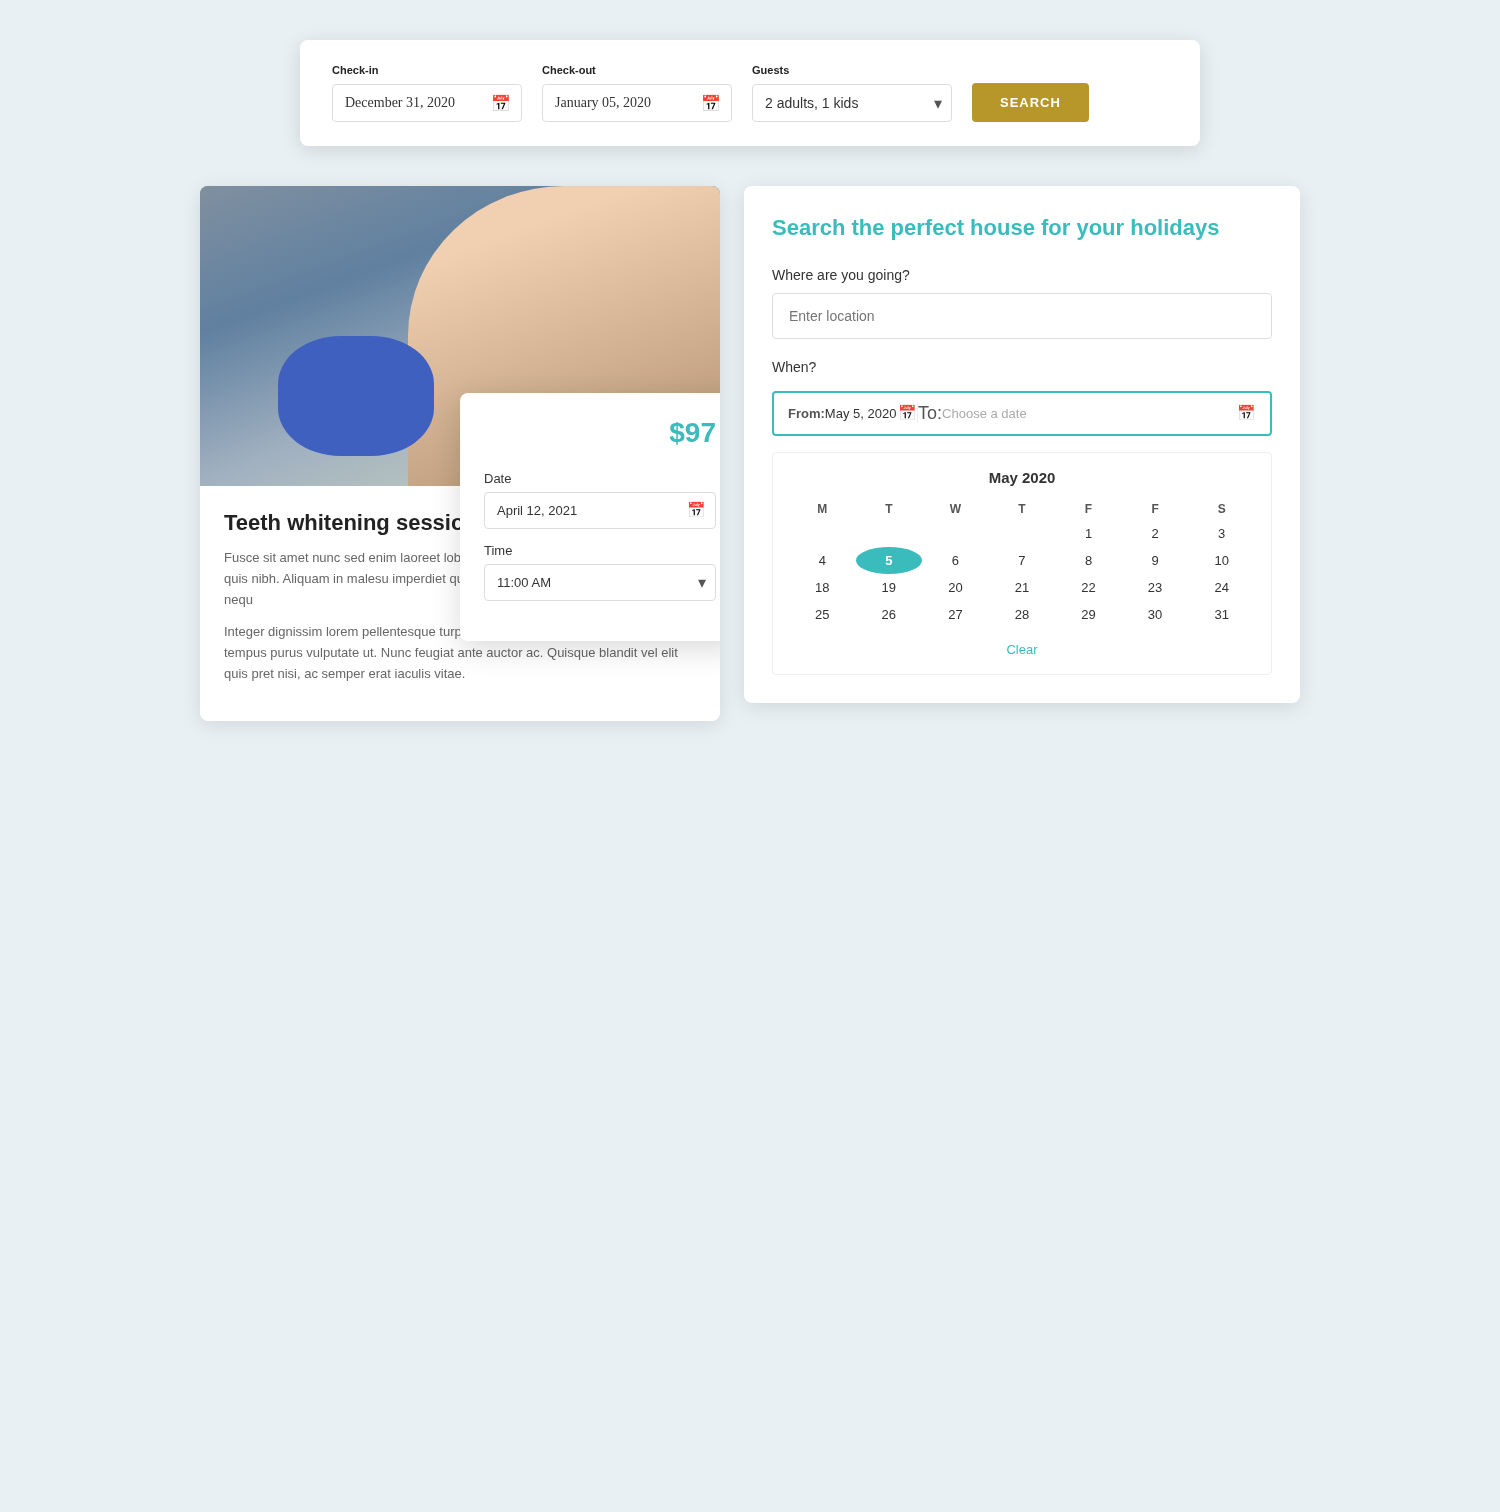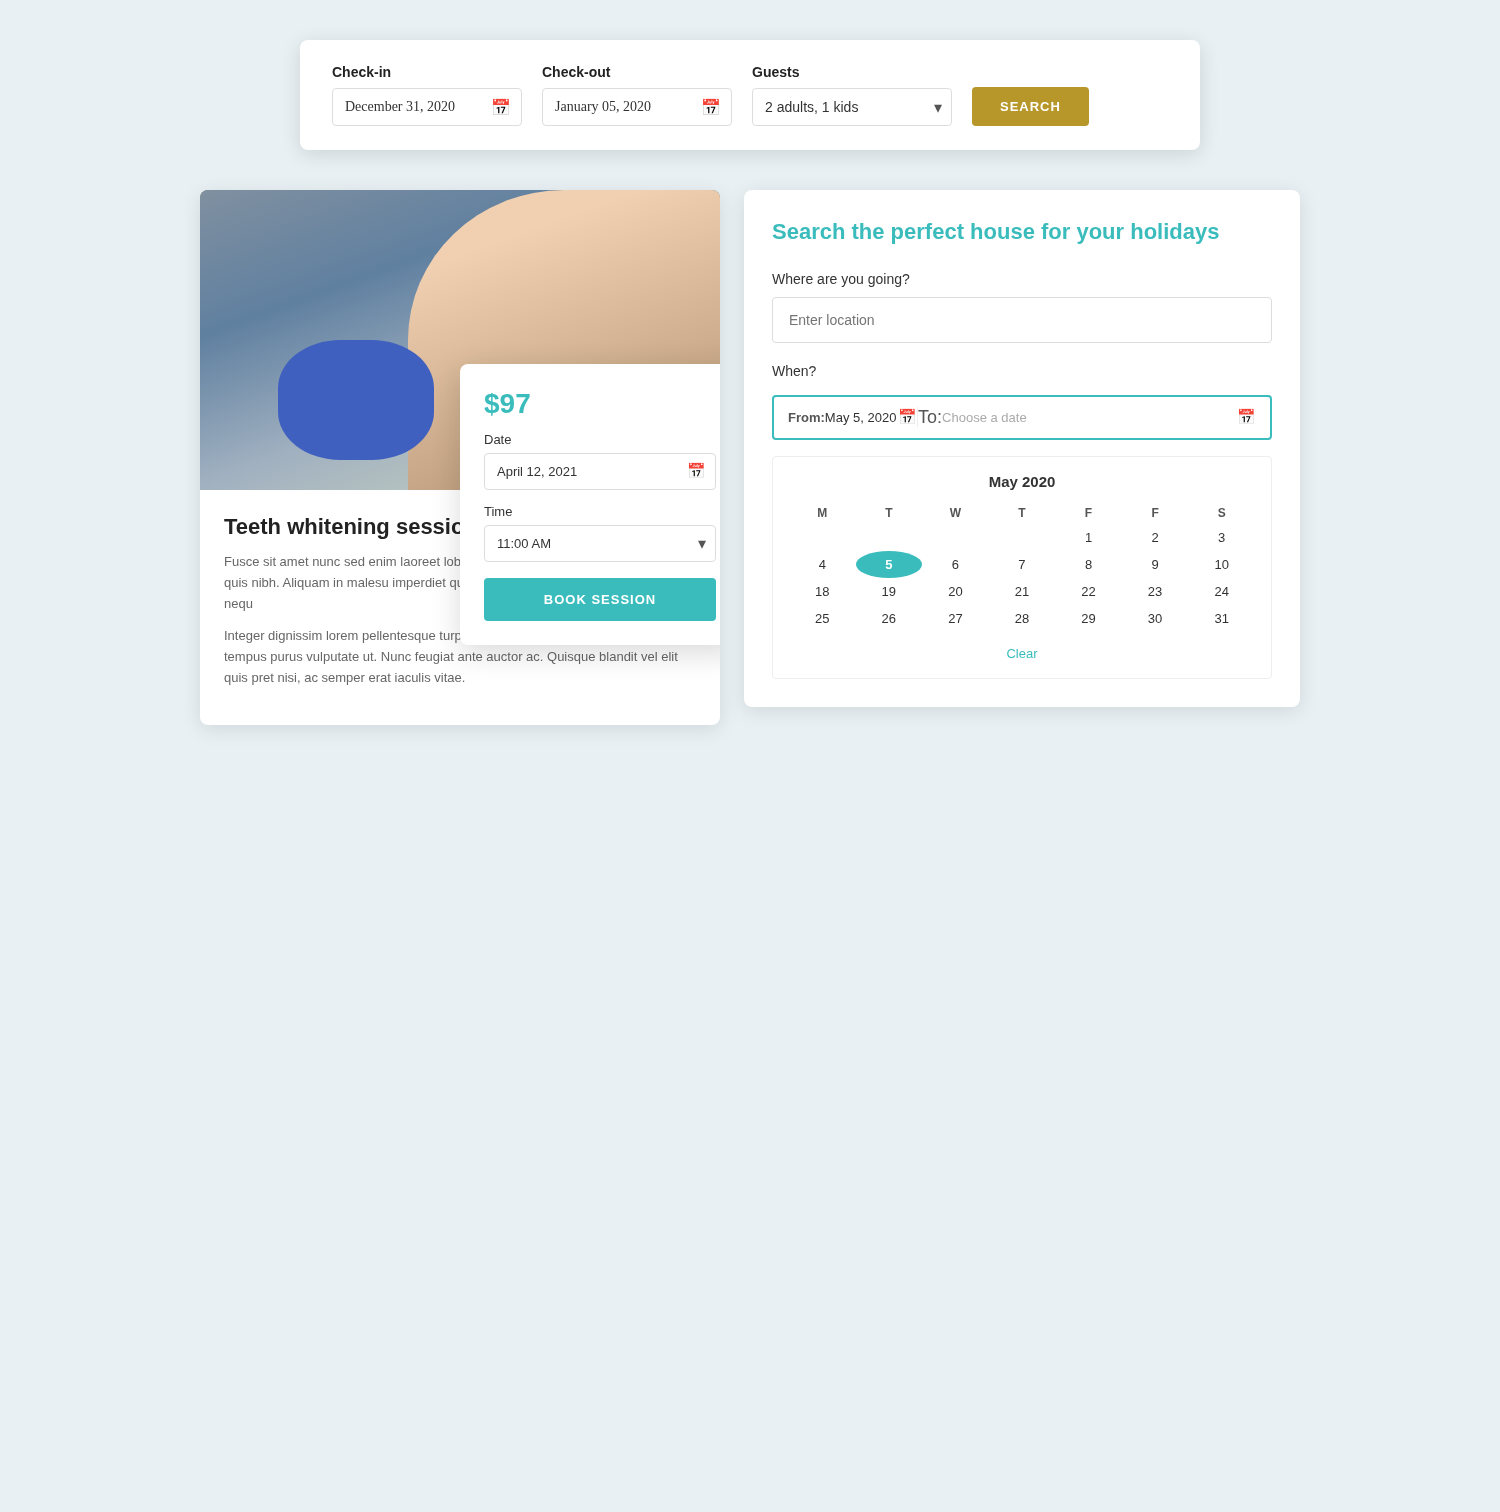--- a/index.html
+++ b/index.html
@@ -63,21 +63,21 @@
       align-items: flex-end;
       gap: 20px;
     }
     .booking-field {
       display: flex;
       flex-direction: column;
       gap: 8px;
     }
     .booking-field label {
       font-family: Arial, sans-serif;
-      font-size: 14px;
+      font-size: 11px;
       font-weight: 600;
       color: #222;
     }
     .booking-input {
       border: 1px solid #ddd;
       border-radius: 4px;
       padding: 10px 36px 10px 12px;
       font-size: 14px;
       color: #333;
       position: relative;
@@ -188,22 +188,23 @@
       background: white;
       border-radius: 8px;
       box-shadow: 0 8px 30px rgba(0,0,0,0.15);
       padding: 24px;
       z-index: 10;
     }
     .booking-popup .price {
       font-size: 28px;
       font-weight: 700;
       color: #3abcbc;
-      margin-bottom: 12px;
-      font-family: Arial, sans-serif;
+      margin-bottom: 22px;
+      font-family: Arial, sans-serif;
+      text-align: right;
     }
     .booking-popup .field-label {
       font-size: 13px;
       color: #333;
       font-family: Arial, sans-serif;
       font-weight: 500;
       margin-bottom: 6px;
     }
     .input-wrap {
       position: relative;
@@ -520,21 +521,20 @@
       </div>
       <div class="field-label">Time</div>
       <div class="time-select-wrap">
         <select>
           <option>11:00 AM</option>
           <option>12:00 PM</option>
           <option>1:00 PM</option>
           <option>2:00 PM</option>
         </select>
       </div>
-      <button class="book-btn">BOOK SESSION</button>
     </div>
   </div>
 
   <div class="holiday-card">
     <h2>Search the perfect house for your holidays</h2>
 
     <div class="section-label">Where are you going?</div>
     <input class="location-input" type="text" placeholder="Enter location" style="">
 
     <div class="when-label">When?</div>

